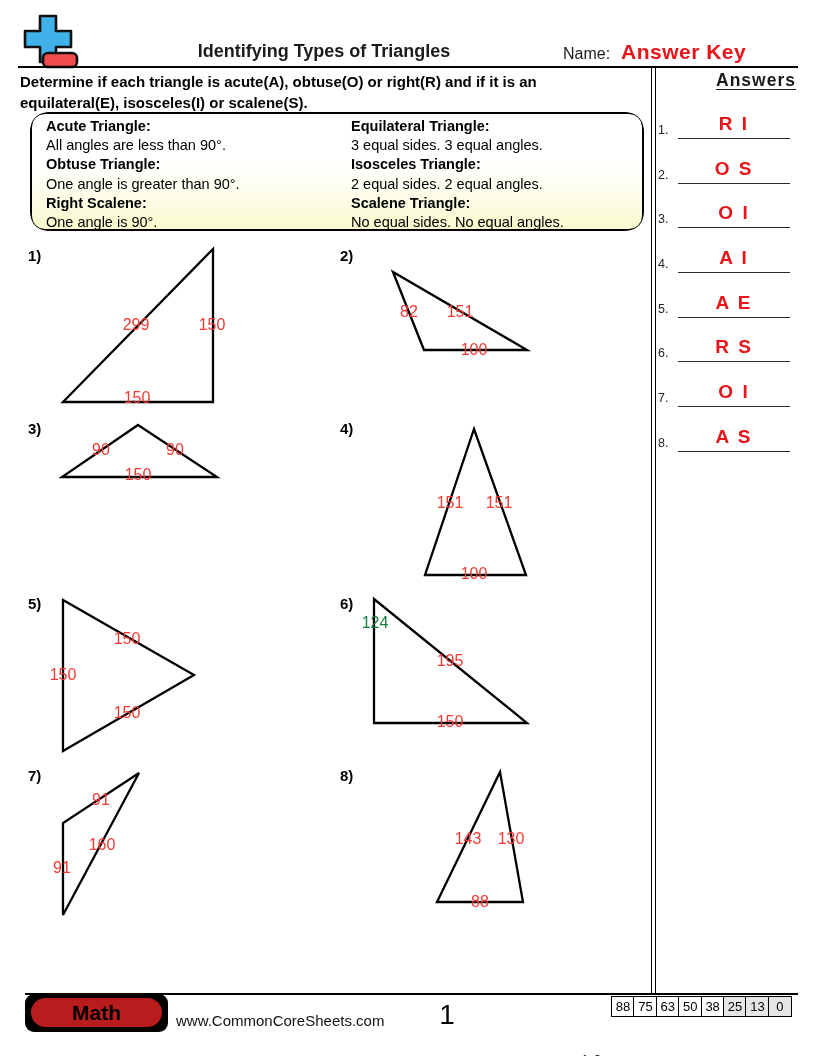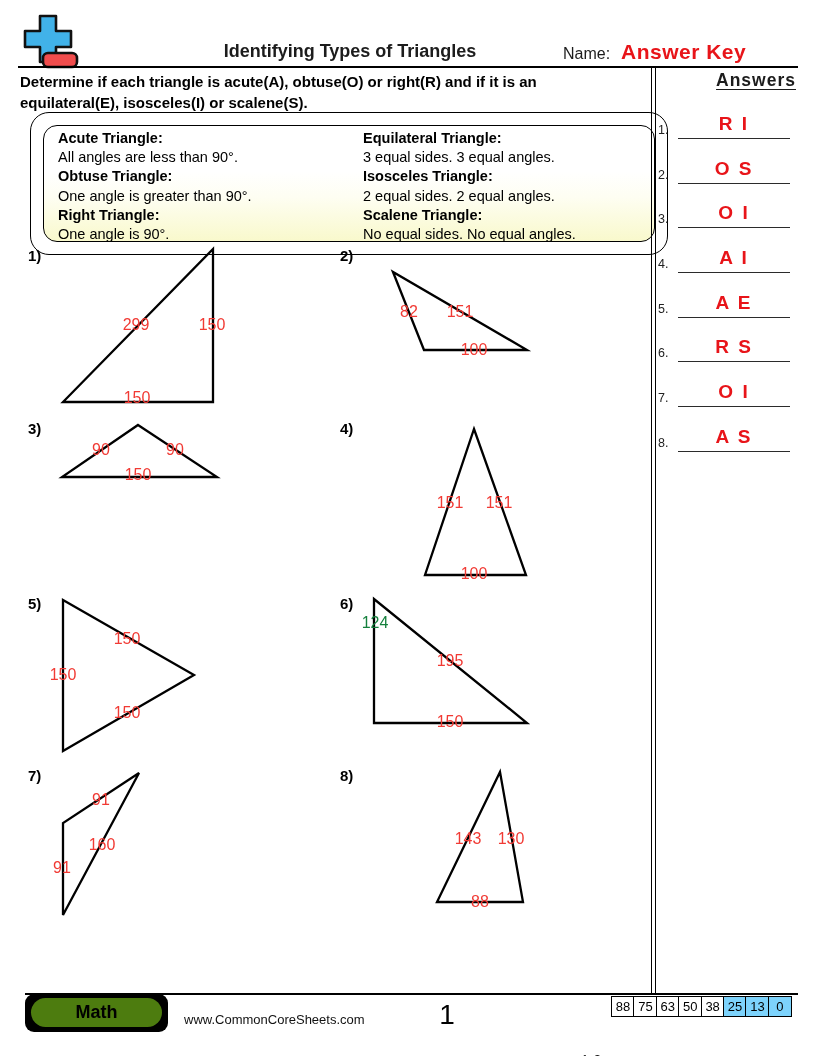--- a/index.html
+++ b/index.html
@@ -3,57 +3,57 @@
 <meta charset="utf-8">
 <style>
   html,body{margin:0;padding:0;background:#e8e8e8;}
   .page{
     position:relative;width:816px;height:1056px;background:#ffffff;
     font-family:"Liberation Sans","DejaVu Sans",sans-serif;color:#111;
     overflow:hidden;margin:0 auto;
   }
   .abs{position:absolute;}
   
-  .title{left:194px;top:41px;width:312px;text-align:center;font-size:18px;font-weight:600;color:#1c1c1c;}
+  .title{left:168px;top:41px;width:312px;text-align:center;font-size:18px;font-weight:600;color:#1c1c1c;}
   .name-label{left:563px;top:45px;font-size:16px;color:#1c1c1c;}
   .answer-key{left:621px;top:40px;width:160px;text-align:left;font-size:21px;font-weight:bold;letter-spacing:.5px;}
   .header-rule{left:18px;top:66px;width:780px;border-top:2px solid #000;}
   
   .instructions{left:20px;top:71px;width:625px;font-size:15px;font-weight:bold;line-height:21px;color:#000;}
   
-  .defbox-outer{left:30px;top:112px;width:612px;height:117px;border:1.7px solid #000;border-radius:19px;padding:12px;}
+  .defbox-outer{left:30px;top:112px;width:612px;height:117px;border:1.7px solid #000;border-radius:19px;padding:0;}
   .defbox-inner{width:100%;height:100%;border:1.5px solid #000;border-radius:14px;box-sizing:border-box;
     background:linear-gradient(180deg,#ffffff 40%,#fefef2 62%,#f9f9cc 100%);
     display:flex;padding:3px 0 0 0;}
   .defcol{width:50%;padding-left:14px;box-sizing:border-box;font-size:14.5px;line-height:19.2px;color:#000;}
   .defcol .term{font-weight:bold;}
   
   .pnum{font-size:15px;font-weight:bold;color:#000;}
   .tlabel{font-size:16px;transform:translate(-50%,-50%);white-space:nowrap;}
   svg.tri-layer{position:absolute;left:0;top:0;}
   
   .vsep{left:651px;top:67px;height:928px;width:3px;border-left:1.7px solid #000;border-right:1.7px solid #000;box-sizing:content-box;}
   .answers-title{left:658px;top:70px;width:138px;text-align:right;font-size:17.5px;font-weight:bold;letter-spacing:1px;text-decoration:underline;text-underline-offset:3px;color:#1c1c1c;}
   .ans-item{position:absolute;left:656px;width:140px;height:28px;}
   .ans-num{position:absolute;left:2px;bottom:1px;font-size:12.5px;color:#222;}
   .ans-line{margin-left:22px;margin-right:6px;height:100%;border-bottom:1.9px solid #2b2b2b;text-align:center;}
   .ans-val{font-weight:bold;font-size:19px;letter-spacing:2px;line-height:28px;}
   
   .footer-rule{left:25px;top:993px;width:773px;border-top:2px solid #000;}
   .badge{left:25px;top:994px;width:143px;height:38px;background:#000;border-radius:9px;}
-  .badge-pill{position:absolute;left:6px;top:4px;right:6px;bottom:5px;background:#4d7c0f;border-radius:16px;
-    display:flex;align-items:center;justify-content:center;font-size:18px;font-weight:bold;color:#000;}
-  .website{left:184px;top:1012px;font-size:13px;color:#111;}
+  .badge-pill{position:absolute;left:6px;top:4px;right:6px;bottom:5px;background:#b91c1c;border-radius:16px;
+    display:flex;align-items:center;justify-content:center;font-size:21px;font-weight:bold;color:#000;}
+  .website{left:176px;top:1012px;font-size:15px;color:#111;}
   .pageno{left:425px;top:999px;width:44px;text-align:center;font-size:28px;color:#000;}
   .score-range{left:581px;top:1052px;font-size:14px;color:#111;}
   .score-table{left:611px;top:996px;display:flex;}
   .score-cell{width:22px;height:19px;border:1.6px solid #000;margin-left:-1.6px;font-size:13px;
     display:flex;align-items:center;justify-content:center;background:#fff;color:#000;}
   .score-cell:first-child{margin-left:0;}
-  .score-cell.hl{background:#7dd3fc;}
+  .score-cell.hl{background:#e5e5e5;}
 </style>
 </head>
 <body>
 
 <div class="page">
 
   <svg class="abs" style="left:16px;top:13px" width="64" height="60" viewBox="0 0 64 60">
     <path d="M24 3 h16 v15 h15 v16 h-15 v15 h-16 v-15 h-15 v-16 h15 z" fill="#41b2e9" stroke="#111" stroke-width="2.6" stroke-linejoin="round"></path>
     <rect x="27" y="40" width="34" height="14" rx="5" fill="#f14d4d" stroke="#111" stroke-width="2.6"></rect>
   </svg>
@@ -68,21 +68,21 @@
     <div>equilateral(E), isosceles(I) or scalene(S).</div>
   </div>
 
   <div class="abs defbox-outer">
     <div class="defbox-inner">
       <div class="defcol">
         <div class="term">Acute Triangle:</div>
         <div>All angles are less than 90°.</div>
         <div class="term">Obtuse Triangle:</div>
         <div>One angle is greater than 90°.</div>
-        <div class="term">Right Triangle:</div>
+        <div class="term">Right Scalene:</div>
         <div>One angle is 90°.</div>
       </div>
       <div class="defcol">
         <div class="term">Equilateral Triangle:</div>
         <div>3 equal sides. 3 equal angles.</div>
         <div class="term">Isosceles Triangle:</div>
         <div>2 equal sides. 2 equal angles.</div>
         <div class="term">Scalene Triangle:</div>
         <div>No equal sides. No equal angles.</div>
       </div>

